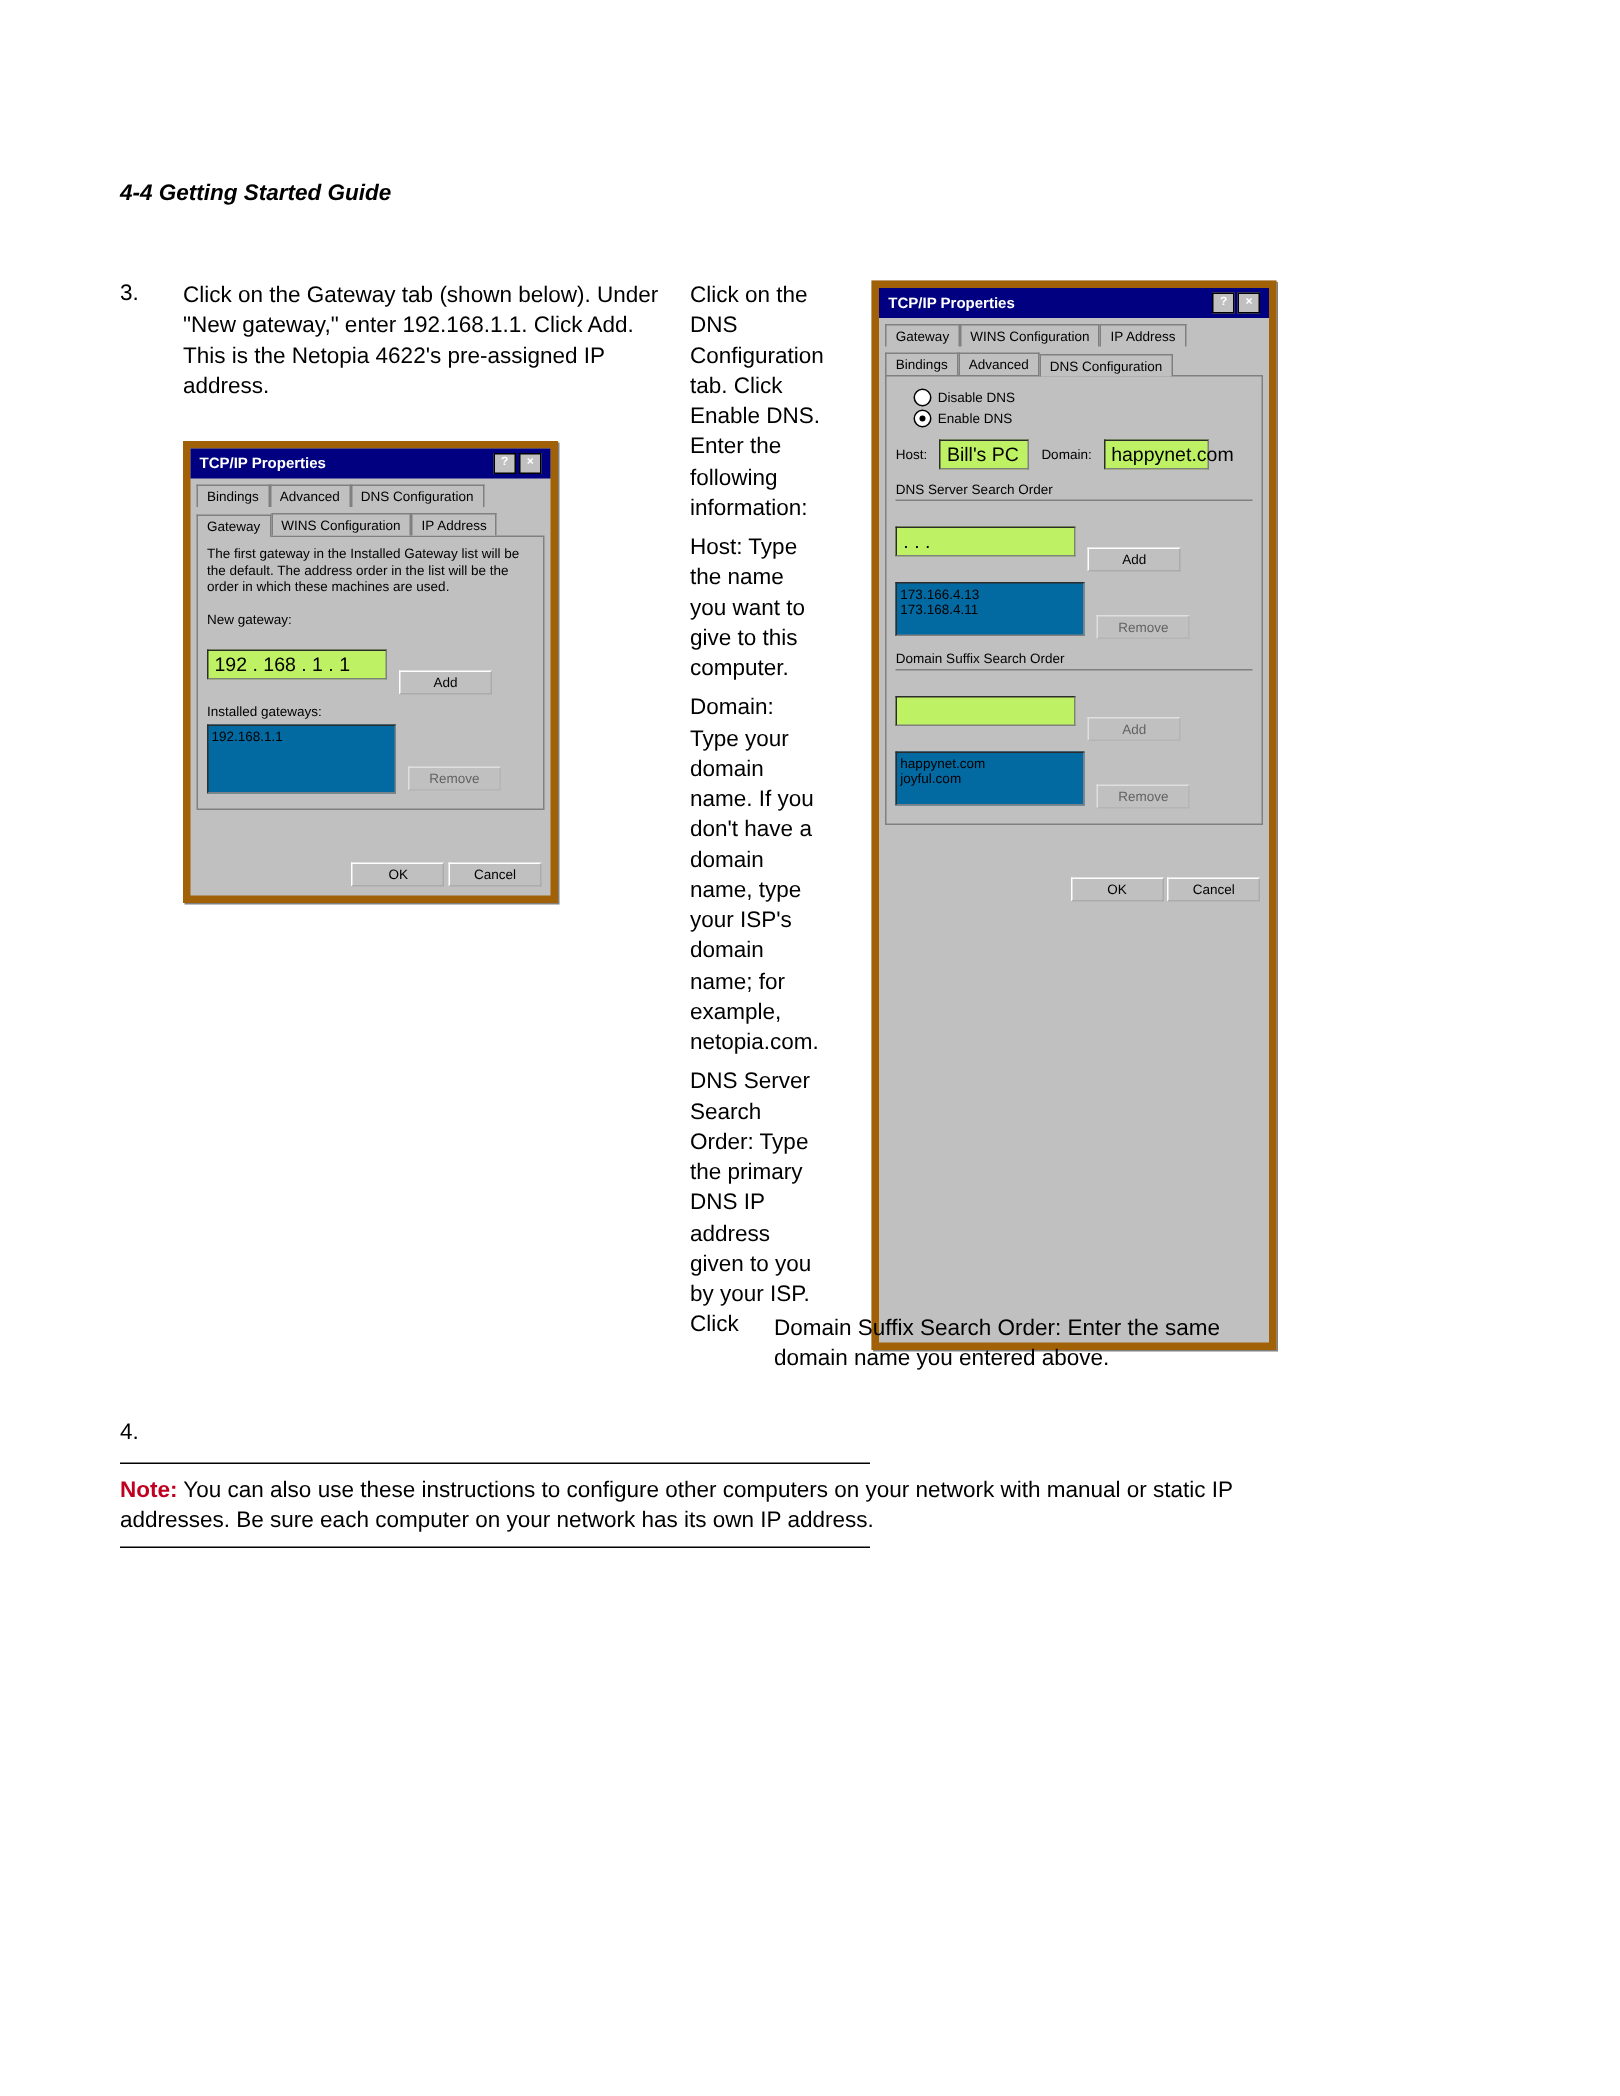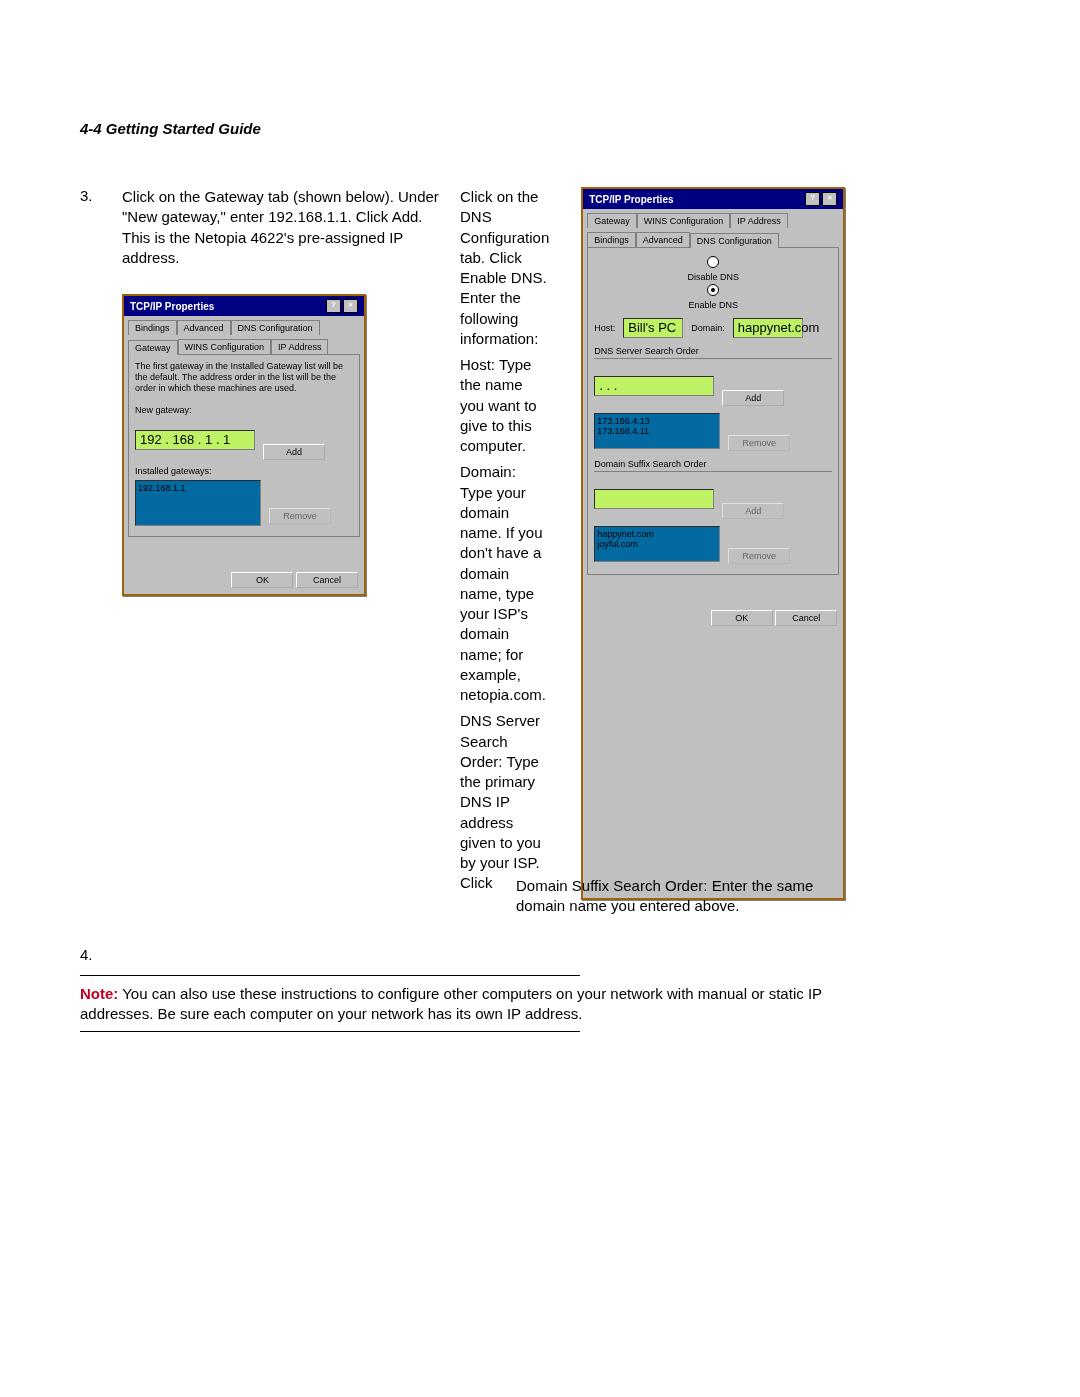--- a/index.html
+++ b/index.html
@@ -29,21 +29,21 @@
   .left-col { width: 360px; flex: 0 0 360px; }
   .right-col { flex: 1; display: flex; gap: 32px; }
   .right-text { flex: 1; }
   .step3-line { display: flex; }
   .step3-num { width: 42px; flex: 0 0 42px; }
   .para { line-height: 1.35; margin-bottom: 6px; }
 
   
   .dlg {
     background: #c0c0c0;
-    border: 2px solid #a16207;
+    border: 5px solid #a16207;
     box-shadow: 1px 1px 0 #808080;
     width: 240px;
     margin: 20px 0 0 42px;
     font-size: 9px;
   }
   .dlg2 {
     width: 260px;
     margin: 0;
     font-size: 9px;
     flex: 0 0 260px;
@@ -103,21 +103,21 @@
     border: 1px inset #808080;
     min-height: 40px;
     font-size:9px;
     padding:2px;
     width: 120px;
   }
   .row { display:flex; align-items:center; gap:8px; margin:4px 0;}
   .grp-title { font-size:9px; margin: 8px 0 2px 0;}
   .rule { border-top:1px solid #808080; margin:2px 0 6px 0; height:0;}
   .dlg-buttons { text-align:right; padding:6px; }
-  .radio { display:flex; align-items:center; gap:4px; font-size:9px; margin:2px 12px;flex-direction:column;}
+  .radio { display:flex; align-items:center; gap:4px; font-size:9px; margin:2px 12px;}
   .radio-dot { width:10px; height:10px; border:1px solid #000; border-radius:50%; display:inline-flex; align-items:center; justify-content:center; background:#fff;}
   .radio-dot.on::after{content:"";width:4px;height:4px;border-radius:50%;background:#000;display:block;}
 
   .step4 { margin-top: 30px; display:flex; }
   .step4 .num { width:42px; flex:0 0 42px;}
   .note-wrap { margin-top: 12px; }
   .hr { height:1px; background:#000; margin:4px 0 8px 0; width: 500px;}
   .note-label { color: #c00020; font-weight: bold; }
 </style>
 </head>

